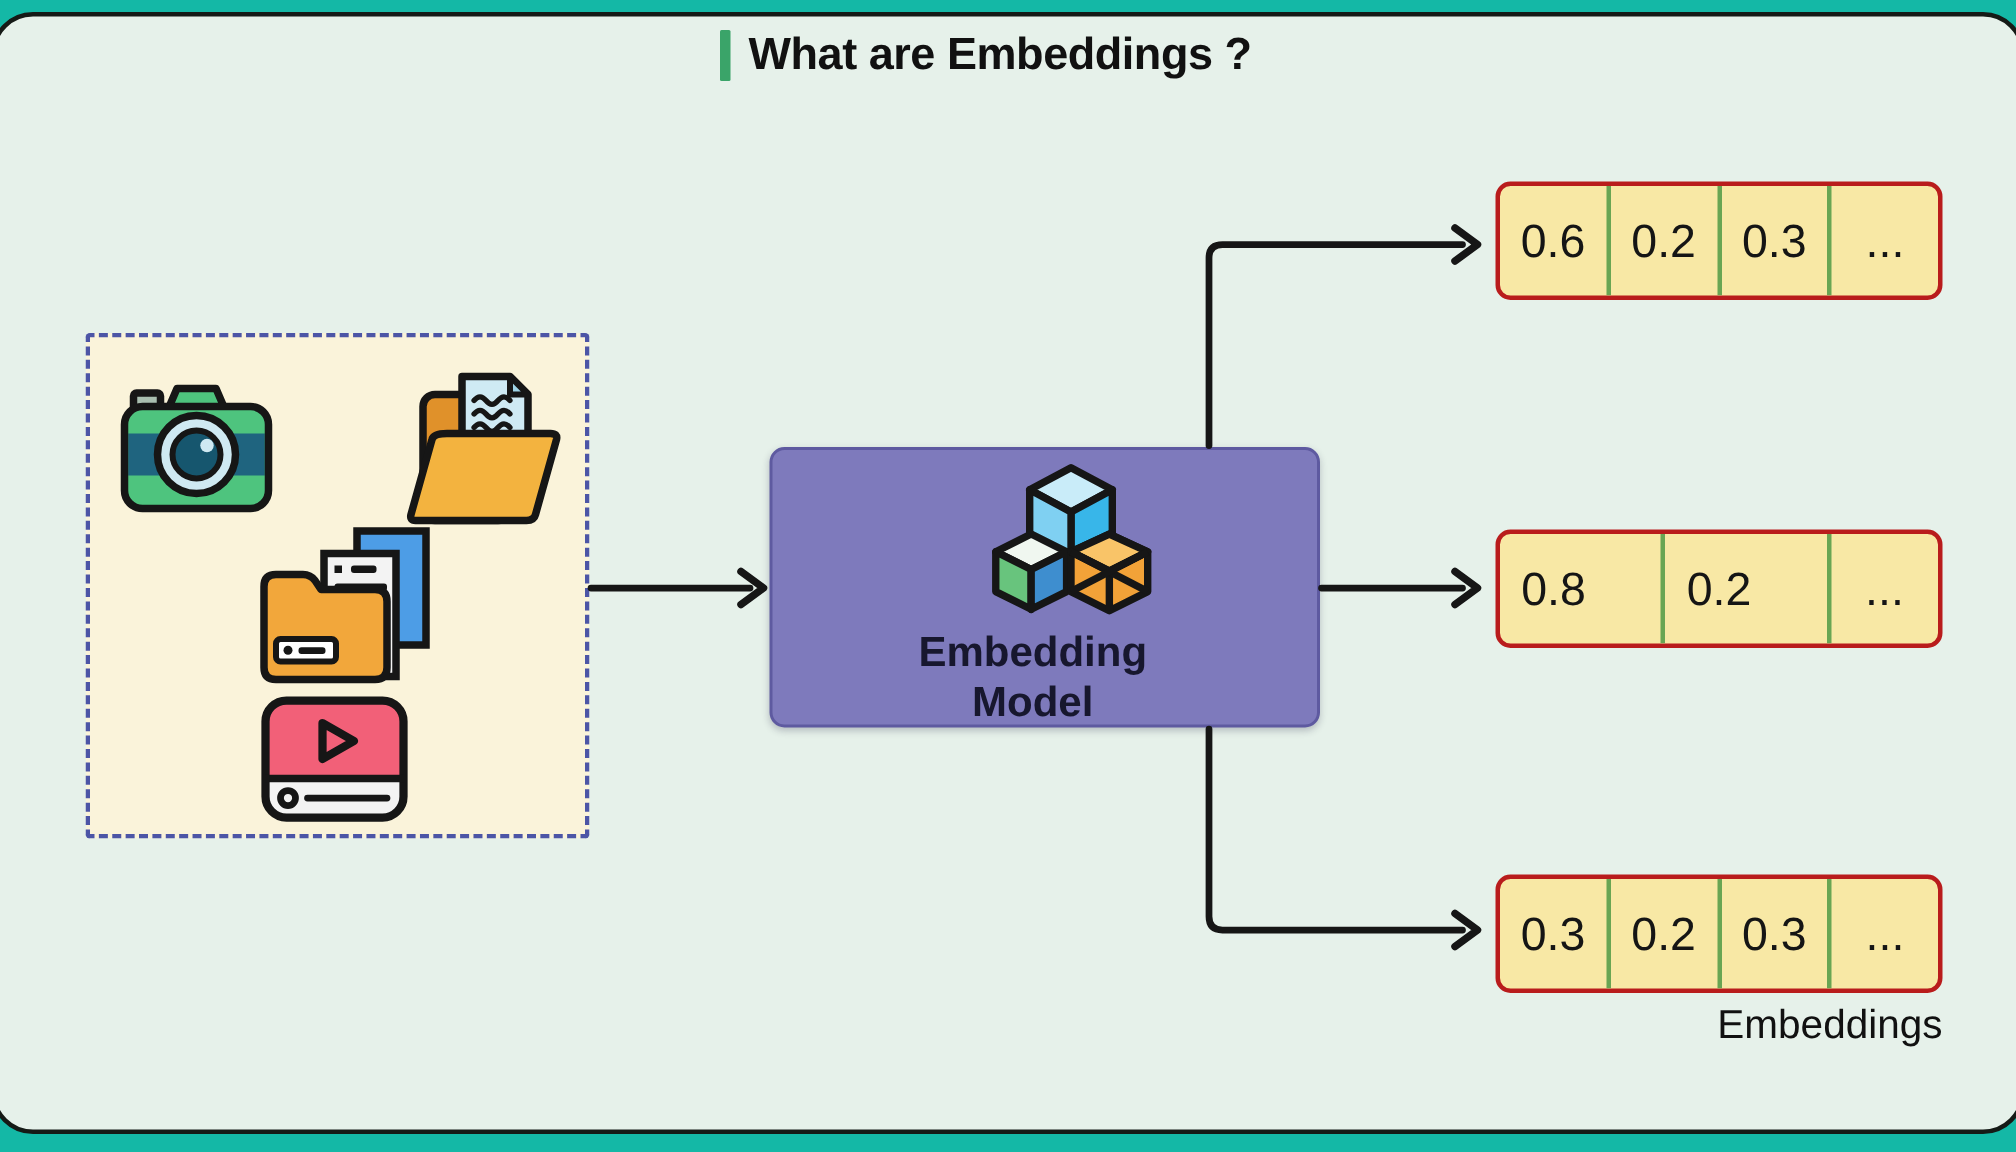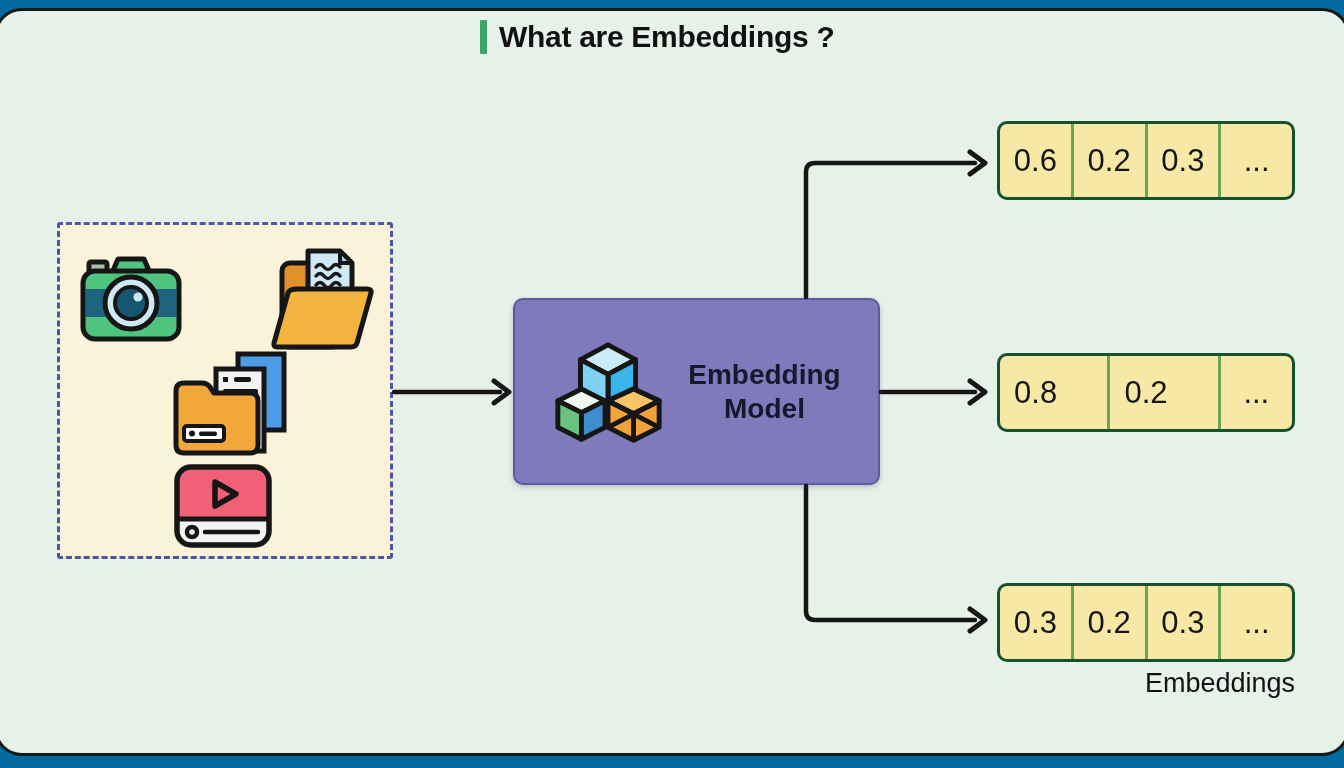--- a/index.html
+++ b/index.html
@@ -1,43 +1,43 @@
 <!DOCTYPE html>
 <html><head>
 <meta charset="utf-8">
 <style>
   html,body{margin:0;padding:0;background:#0d120f;}
   *{box-sizing:border-box;}
   body{font-family:"Liberation Sans","DejaVu Sans",sans-serif;color:#161616;}
-  .stage{position:relative;width:1344px;height:768px;background:#0369a1;overflow:hidden;}
+  .stage{position:relative;width:1344px;height:768px;background:#14b8a6;overflow:hidden;}
   .canvas{position:absolute;left:-6px;right:-6px;top:8px;bottom:12px;
           background:#e6f1ea;border:3px solid #151a16;border-radius:28px;}
   
   .title-wrap{position:absolute;left:480px;top:20px;display:flex;align-items:center;}
   .title-bar{width:7px;height:34px;background:#3aa469;border-radius:1px;margin-right:12px;}
   .title-text{font-size:30px;font-weight:bold;letter-spacing:-0.3px;color:#111;margin:0;}
   
   .docs-box{position:absolute;left:57px;top:222px;width:336px;height:337px;
             background:#faf3da;border:3px dashed #4c55a6;border-radius:3px;}
   .icon{position:absolute;}
   .icon svg{display:block;width:100%;height:100%;}
   .docs-label{position:absolute;left:57px;top:570px;width:336px;text-align:center;
               font-size:27px;color:#111;}
   
   .model-box{position:absolute;left:513px;top:298px;width:367px;height:187px;
              background:#7e7abc;border:2.5px solid #5e5aa0;border-radius:10px;
              box-shadow:0 2px 5px rgba(40,40,70,.25);
-             display:flex;align-items:center;}
+             display:flex;align-items:center;flex-direction:column;}
   .model-icon{width:118px;height:118px;margin-left:34px;flex:none;}
   .model-icon svg{display:block;width:100%;height:100%;}
   .model-label{flex:1;text-align:center;padding-right:16px;font-size:28px;font-weight:600;
                line-height:1.18;color:#17172e;}
   
   .vec-row{position:absolute;left:997px;width:298px;height:79px;display:flex;
-           background:#f8e8a5;border:3px solid #14532d;border-radius:10px;overflow:hidden;}
+           background:#f8e8a5;border:3px solid #b91c1c;border-radius:10px;overflow:hidden;}
   .vec-cell{flex:1;display:flex;align-items:center;justify-content:center;
             font-size:31px;color:#151515;border-left:3px solid #69a553;}
   .vec-cell:first-child{border-left:none;}
   .emb-label{position:absolute;left:997px;top:668px;width:298px;text-align:right;
              font-size:27px;color:#111;}
   
   .connectors{position:absolute;left:0;top:0;pointer-events:none;}
 </style>
 </head>
 <body>

